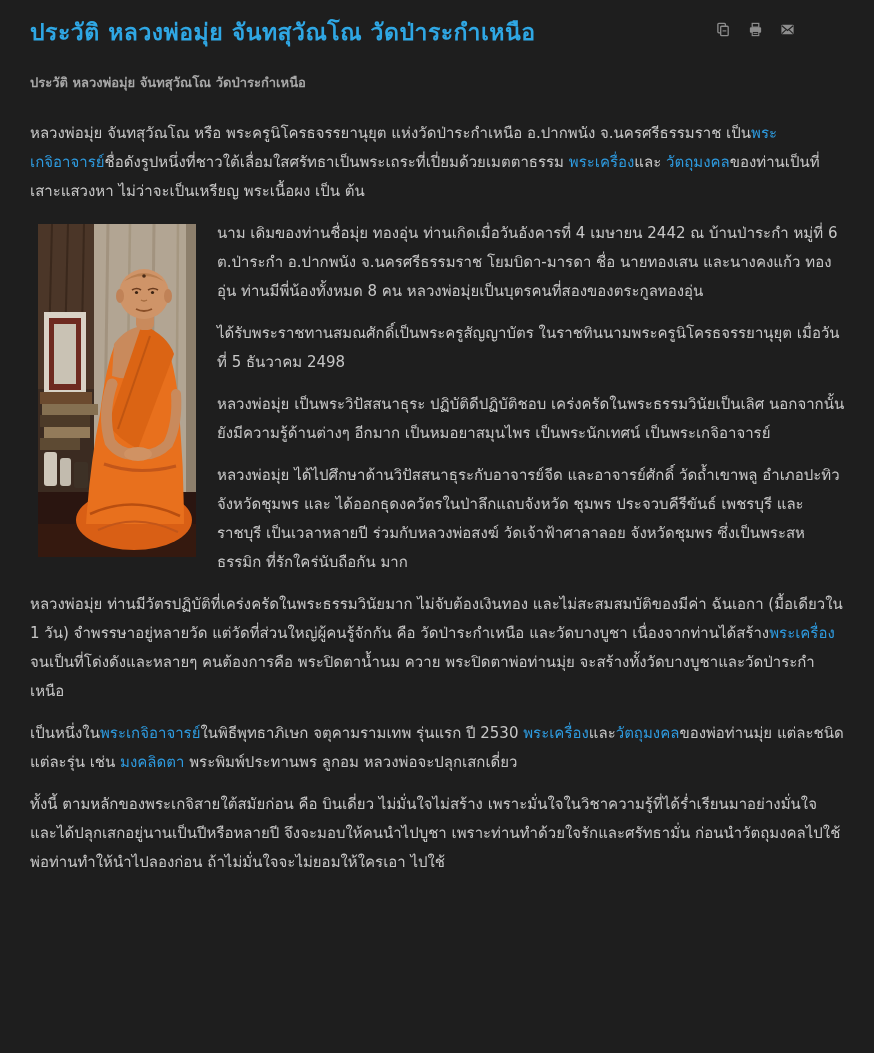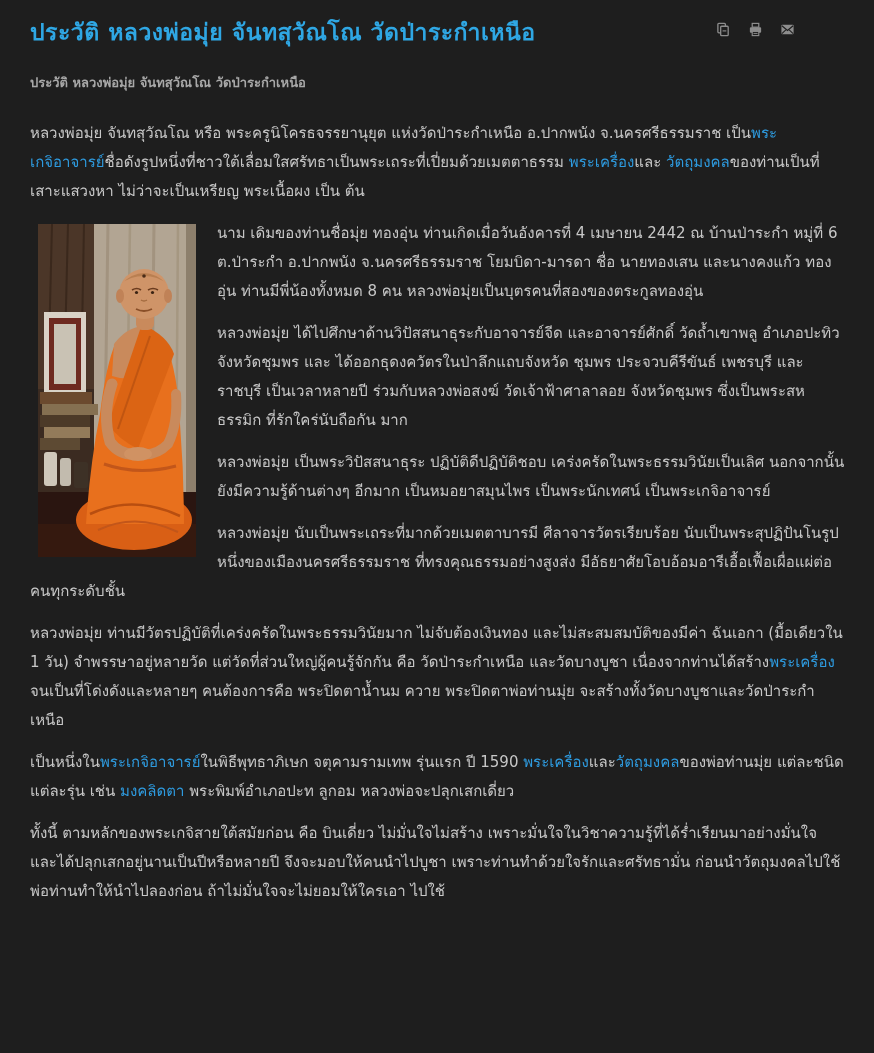--- a/index.html
+++ b/index.html
@@ -185,21 +185,21 @@
         <path d="M98 85 Q106 89 114 85" stroke="#8a4f28" stroke-width="1.8" fill="none"></path>
 
         <path d="M74 160 Q64 190 72 218 Q82 232 100 230" fill="none" stroke="#c98a5c" stroke-width="11" stroke-linecap="round"></path>
         <path d="M138 170 Q140 200 130 220 Q118 232 104 230" fill="none" stroke="#c98a5c" stroke-width="10" stroke-linecap="round"></path>
         <ellipse cx="100" cy="230" rx="14" ry="7" fill="#d09263"></ellipse>
 
         <path d="M66 240 Q100 252 138 242" stroke="#c2561a" stroke-width="3" fill="none"></path>
       </svg>
     </div>
   <p><span>นาม เดิมของท่านชื่อมุ่ย ทองอุ่น ท่านเกิดเมื่อวันอังคารที่ 4 เมษายน 2442 ณ บ้านป่าระกำ หมู่ที่ 6 ต.ป่าระกำ อ.ปากพนัง จ.นครศรีธรรมราช โยมบิดา-มารดา ชื่อ นายทองเสน และนางคงแก้ว ทองอุ่น ท่านมีพี่น้องทั้งหมด 8 คน หลวงพ่อมุ่ยเป็นบุตรคนที่สองของตระกูลทองอุ่น</span></p>
+      <p><span>ได้รับพระราชทานสมณศักดิ์เป็นพระครูสัญญาบัตร ในราชทินนามพระครูนิโครธจรรยานุยุต เมื่อวันที่ 5 ธันวาคม 2498</span></p>
+      <p><span>หลวงพ่อมุ่ย เป็นพระวิปัสสนาธุระ ปฏิบัติดีปฏิบัติชอบ เคร่งครัดในพระธรรมวินัยเป็นเลิศ นอกจากนั้นยังมีความรู้ด้านต่างๆ อีกมาก เป็นหมอยาสมุนไพร เป็นพระนักเทศน์ เป็นพระเกจิอาจารย์</span></p>
       <p><span>หลวงพ่อมุ่ย ได้ไปศึกษาด้านวิปัสสนาธุระกับอาจารย์จีด และอาจารย์ศักดิ์ วัดถ้ำเขาพลู อำเภอปะทิว จังหวัดชุมพร และ ได้ออกธุดงควัตรในป่าลึกแถบจังหวัด ชุมพร ประจวบคีรีขันธ์ เพชรบุรี และราชบุรี เป็นเวลาหลายปี ร่วมกับหลวงพ่อสงฆ์ วัดเจ้าฟ้าศาลาลอย จังหวัดชุมพร ซึ่งเป็นพระสหธรรมิก ที่รักใคร่นับถือกัน มาก</span></p>
-      <p><span>หลวงพ่อมุ่ย เป็นพระวิปัสสนาธุระ ปฏิบัติดีปฏิบัติชอบ เคร่งครัดในพระธรรมวินัยเป็นเลิศ นอกจากนั้นยังมีความรู้ด้านต่างๆ อีกมาก เป็นหมอยาสมุนไพร เป็นพระนักเทศน์ เป็นพระเกจิอาจารย์</span></p>
-      <p><span>หลวงพ่อมุ่ย นับเป็นพระเถระที่มากด้วยเมตตาบารมี ศีลาจารวัตรเรียบร้อย นับเป็นพระสุปฏิปันโนรูปหนึ่งของเมืองนครศรีธรรมราช ที่ทรงคุณธรรมอย่างสูงส่ง มีอัธยาศัยโอบอ้อมอารีเอื้อเฟื้อเผื่อแผ่ต่อคนทุกระดับชั้น</span></p>
       <p><span>หลวงพ่อมุ่ย ท่านมีวัตรปฏิบัติที่เคร่งครัดในพระธรรมวินัยมาก ไม่จับต้องเงินทอง และไม่สะสมสมบัติของมีค่า ฉันเอกา (มื้อเดียวใน 1 วัน) จำพรรษาอยู่หลายวัด แต่วัดที่ส่วนใหญ่ผู้คนรู้จักกัน คือ วัดป่าระกำเหนือ และวัดบางบูชา เนื่องจากท่านได้สร้าง</span><a href="#">พระเครื่อง</a><span>จนเป็นที่โด่งดังและหลายๆ คนต้องการคือ พระปิดตาน้ำนม ควาย พระปิดตาพ่อท่านมุ่ย จะสร้างทั้งวัดบางบูชาและวัดป่าระกำ เหนือ</span></p>
-      <p><span>เป็นหนึ่งใน</span><a href="#">พระเกจิอาจารย์</a><span>ในพิธีพุทธาภิเษก จตุคามรามเทพ รุ่นแรก ปี 1590 </span><a href="#">พระเครื่อง</a><span>และ</span><a href="#">วัตถุมงคล</a><span>ของพ่อท่านมุ่ย แต่ละชนิดแต่ละรุ่น เช่น </span><a href="#">มงคลิดตา</a><span> พระพิมพ์อำเภอปะท ลูกอม หลวงพ่อจะปลุกเสกเดี่ยว</span></p>
+      <p><span>เป็นหนึ่งใน</span><a href="#">พระเกจิอาจารย์</a><span>ในพิธีพุทธาภิเษก จตุคามรามเทพ รุ่นแรก ปี 2530 </span><a href="#">พระเครื่อง</a><span>และ</span><a href="#">วัตถุมงคล</a><span>ของพ่อท่านมุ่ย แต่ละชนิดแต่ละรุ่น เช่น </span><a href="#">มงคลิดตา</a><span> พระพิมพ์ประทานพร ลูกอม หลวงพ่อจะปลุกเสกเดี่ยว</span></p>
       <p><span>ทั้งนี้ ตามหลักของพระเกจิสายใต้สมัยก่อน คือ บินเดี่ยว ไม่มั่นใจไม่สร้าง เพราะมั่นใจในวิชาความรู้ที่ได้ร่ำเรียนมาอย่างมั่นใจ และได้ปลุกเสกอยู่นานเป็นปีหรือหลายปี จึงจะมอบให้คนนำไปบูชา เพราะท่านทำด้วยใจรักและศรัทธามั่น ก่อนนำวัตถุมงคลไปใช้ พ่อท่านทำให้นำไปลองก่อน ถ้าไม่มั่นใจจะไม่ยอมให้ใครเอา ไปใช้</span></p>
     </div>
 
 </div>
 
 </body></html>

